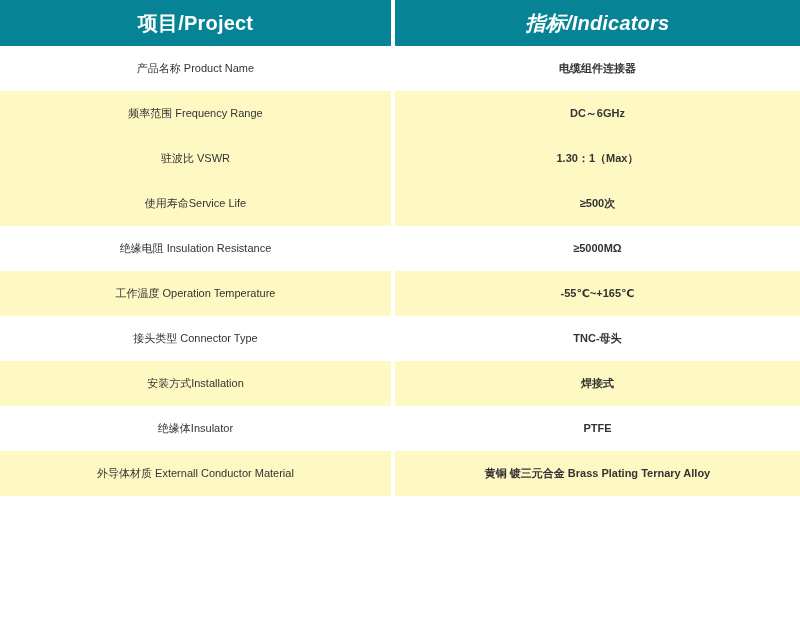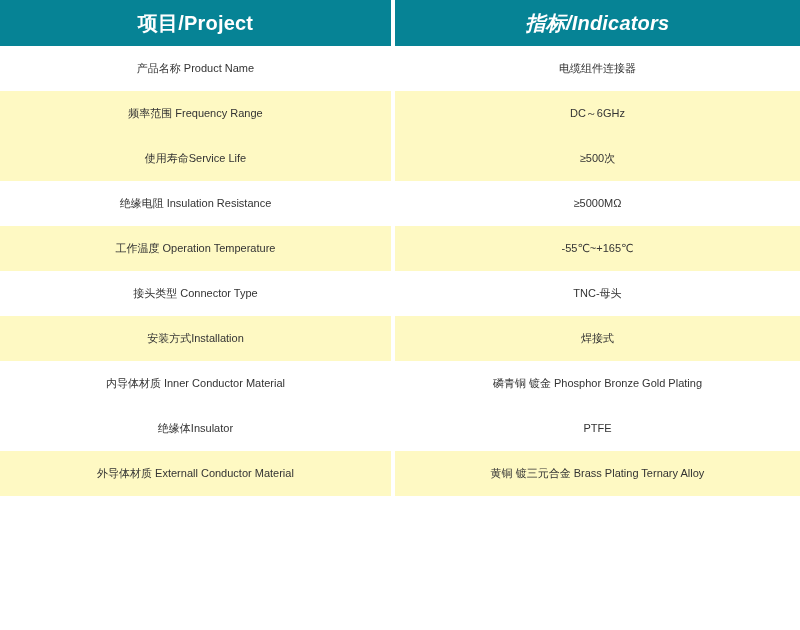--- a/index.html
+++ b/index.html
@@ -39,21 +39,21 @@
 
   .td-cell {
     font-size: 11px;
     color: #333333;
     text-align: center;
     vertical-align: middle;
     line-height: 1.25;
     white-space: nowrap;
   }
   .td-cell.col-left  { width: 389px; border-right: 4px solid #ffffff; }
-  .td-cell.col-right { width: 411px; }
+  .td-cell.col-right { width: 411px; font-weight: bold; }
 
   .body-row.tint .td-cell { background: #fef9c3; }
   .body-row.plain .td-cell { background: #ffffff; }
 </style>
 </head>
 <body>
 
 <table id="spec-table">
   <thead>
     <tr class="thead-row">
@@ -64,44 +64,44 @@
   <tbody id="table-body">
       <tr class="body-row plain">
         <td class="td-cell col-left">产品名称 Product Name</td>
         <td class="td-cell col-right">电缆组件连接器</td>
       </tr>
       <tr class="body-row tint">
         <td class="td-cell col-left">频率范围 Frequency Range</td>
         <td class="td-cell col-right">DC～6GHz</td>
       </tr>
       <tr class="body-row tint">
+        <td class="td-cell col-left">驻波比 VSWR</td>
+        <td class="td-cell col-right">1.30：1（Max）</td>
+      </tr>
+      <tr class="body-row tint">
         <td class="td-cell col-left">使用寿命Service Life</td>
         <td class="td-cell col-right">≥500次</td>
       </tr>
       <tr class="body-row plain">
         <td class="td-cell col-left">绝缘电阻 Insulation Resistance</td>
         <td class="td-cell col-right">≥5000MΩ</td>
       </tr>
       <tr class="body-row tint">
         <td class="td-cell col-left">工作温度 Operation Temperature</td>
         <td class="td-cell col-right">-55℃~+165℃</td>
       </tr>
       <tr class="body-row plain">
         <td class="td-cell col-left">接头类型  Connector Type</td>
         <td class="td-cell col-right">TNC-母头</td>
       </tr>
       <tr class="body-row tint">
         <td class="td-cell col-left">安装方式Installation</td>
         <td class="td-cell col-right">焊接式</td>
       </tr>
       <tr class="body-row plain">
-        <td class="td-cell col-left">内导体材质 Inner Conductor Material</td>
-        <td class="td-cell col-right">磷青铜 镀金 Phosphor Bronze Gold Plating</td>
-      </tr>
-      <tr class="body-row plain">
         <td class="td-cell col-left">绝缘体Insulator</td>
         <td class="td-cell col-right">PTFE</td>
       </tr>
       <tr class="body-row tint">
         <td class="td-cell col-left">外导体材质 Externall Conductor Material</td>
         <td class="td-cell col-right">黄铜 镀三元合金 Brass Plating Ternary Alloy</td>
       </tr>
     </tbody>
 </table>
 

